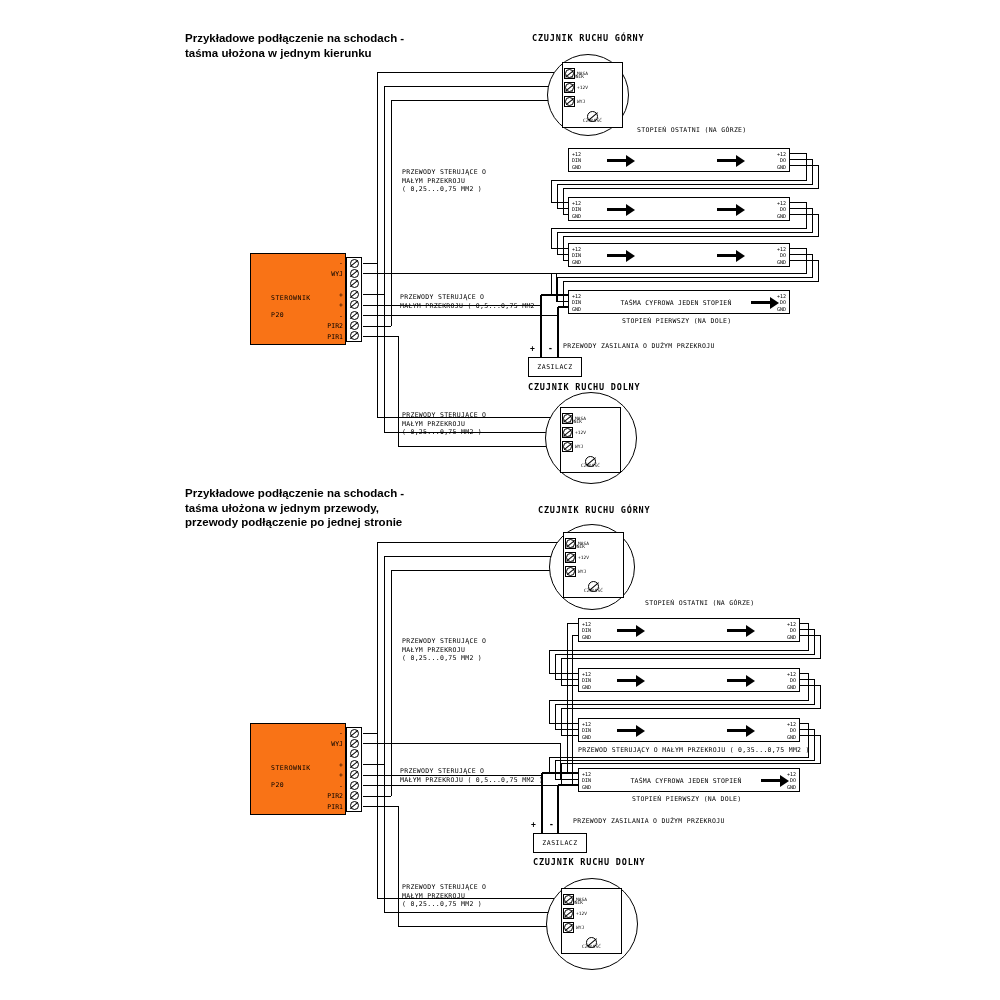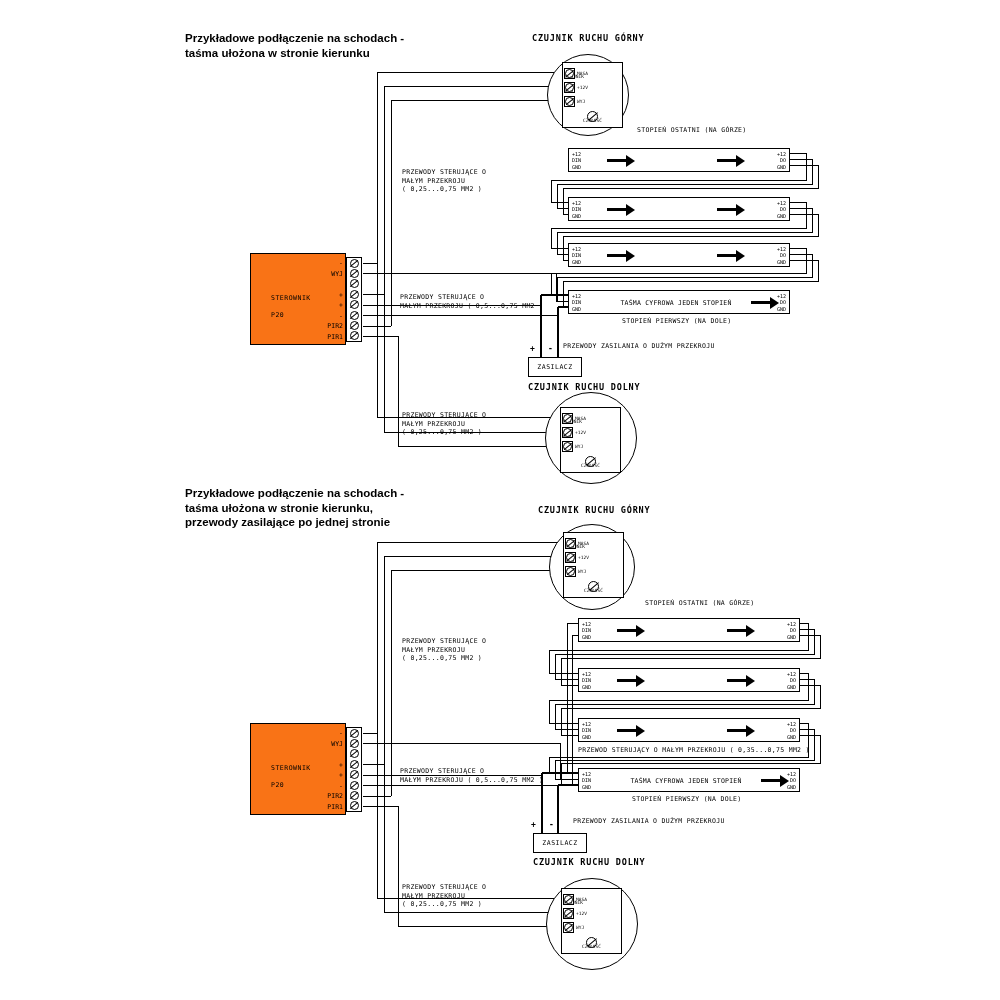--- a/index.html
+++ b/index.html
@@ -87,21 +87,21 @@
       M800 723 H808 V757 H549 V773 H578
       M800 729 H814 V760 H555 V779 H578
       M800 735 H820 V763 H561 V785 H578"></path>
 
     <path fill="none" stroke="#000" stroke-width="2.5" d="
       M542 773 V833 M542 773 H578 M558 785 V833 M558 785 H578"></path>
   </svg>
 
   <div class="title" style="left:185px;top:31px">
     <div>Przykładowe podłączenie na schodach -</div>
-    <div>taśma ułożona w stronie kierunku</div>
+    <div>taśma ułożona w jednym kierunku</div>
   </div>
 
   <div class="hlbl" style="left:532px;top:33px">CZUJNIK RUCHU GÓRNY</div>
 
   <div class="sensor-circle" style="left:547px;top:54px;width:82px;height:82px"></div>
   <div class="sbox" style="left:562px;top:62px;width:61px;height:66px">
     <div class="shead">
       <div>CZUJNIK</div>
       <div>PIR</div>
     </div>
@@ -256,22 +256,22 @@
     <div class="spot" style="top:44px"><span class="screw pot"></span></div>
     <div class="spotlbl" style="top:55px">CZUŁOŚĆ</div>
   </div>
 
   <div class="lbl" style="left:402px;top:394px">
     <div>PRZEWODY STERUJĄCE O</div><div>MAŁYM PRZEKROJU</div><div>( 0,25...0,75 MM2 )</div>
   </div>
 
   <div class="title" style="left:185px;top:486px">
     <div>Przykładowe podłączenie na schodach -</div>
-    <div>taśma ułożona w stronie kierunku,</div>
-    <div>przewody zasilające po jednej stronie</div>
+    <div>taśma ułożona w jednym przewody,</div>
+    <div>przewody podłączenie po jednej stronie</div>
   </div>
 
   <div class="hlbl" style="left:538px;top:505px">CZUJNIK RUCHU GÓRNY</div>
 
   <div class="sensor-circle" style="left:549px;top:524px;width:86px;height:86px"></div>
   <div class="sbox" style="left:563px;top:532px;width:61px;height:66px">
     <div class="shead">
       <div>CZUJNIK</div>
       <div>PIR</div>
     </div>

